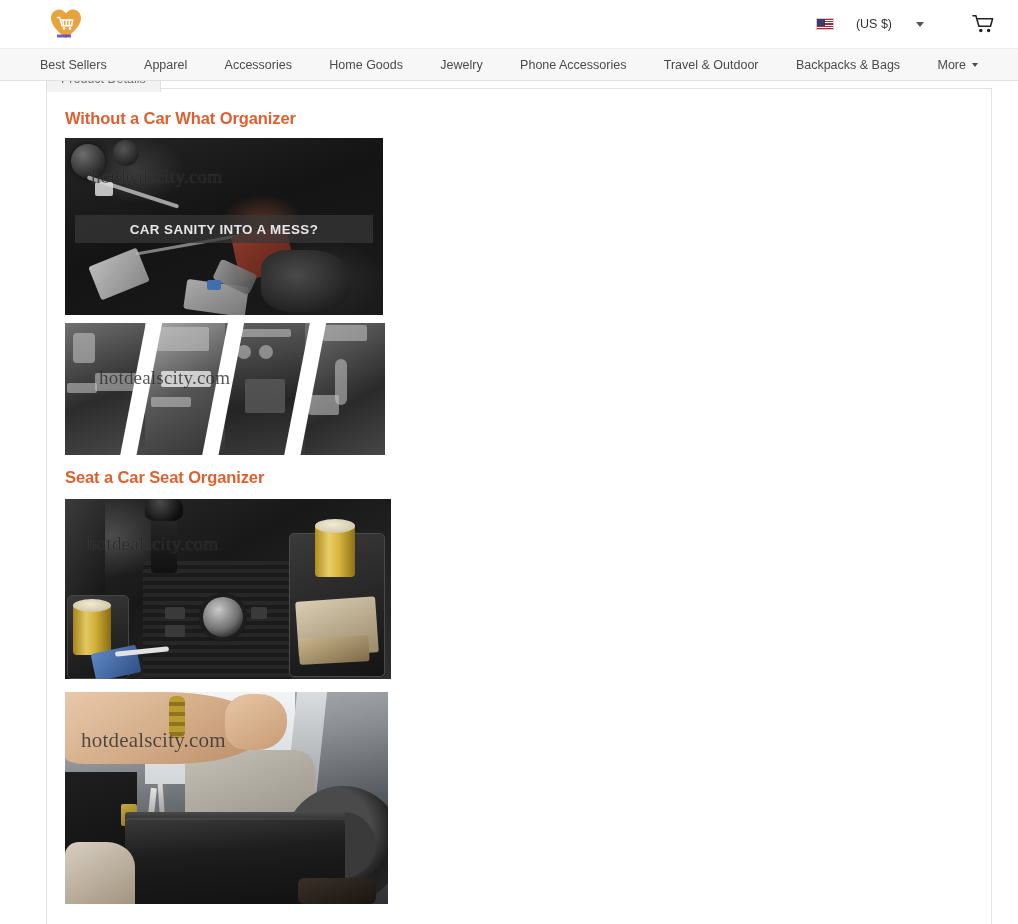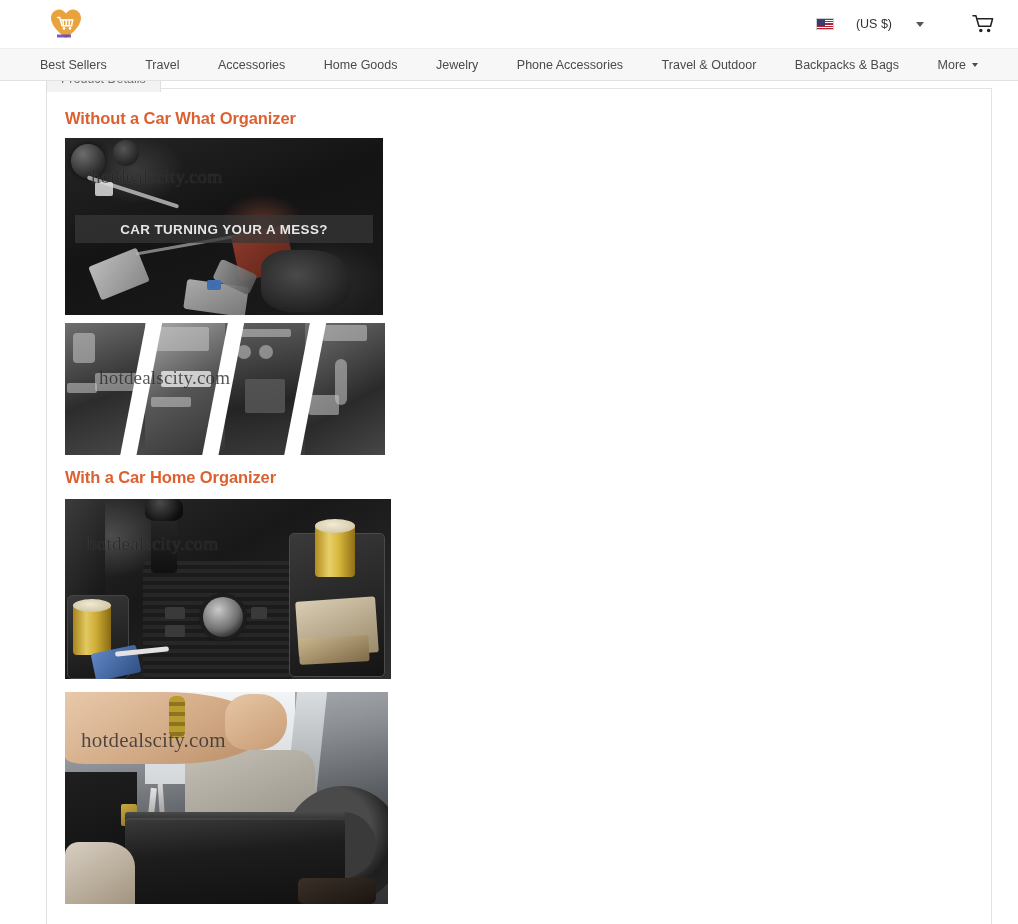--- a/index.html
+++ b/index.html
@@ -282,21 +282,21 @@
         <div class="i1-cable"></div>
         <div class="i1-plug"></div>
         <div class="i1-cable2"></div>
         <div class="i1-red"></div>
         <div class="i1-shoe"></div>
         <div class="i1-phone"></div>
         <div class="i1-phone2"></div>
         <div class="i1-keys"></div>
         <div class="i1-blue"></div>
         <div class="watermark i1-wm">hotdealscity.com</div>
-        <div class="caption-bar i1-cap">CAR TURNING YOUR A MESS?</div>
+        <div class="caption-bar i1-cap">CAR SANITY INTO A MESS?</div>
       </div>
 
       <div class="img-block img2">
         <div class="i2-panel i2-p1">
           <div class="i2-obj" style="left:8px;top:10px;width:22px;height:30px;border-radius:4px;"></div>
           <div class="i2-obj" style="left:30px;top:50px;width:44px;height:18px;"></div>
           <div class="i2-obj" style="left:2px;top:60px;width:30px;height:10px;"></div>
         </div>
         <div class="i2-panel i2-p2">
           <div class="i2-obj" style="left:10px;top:4px;width:54px;height:24px;"></div>
@@ -313,21 +313,21 @@
           <div class="i2-obj" style="left:18px;top:2px;width:44px;height:16px;"></div>
           <div class="i2-obj" style="left:30px;top:36px;width:12px;height:46px;border-radius:6px;"></div>
           <div class="i2-obj" style="left:4px;top:72px;width:30px;height:20px;"></div>
         </div>
         <div class="i2-slash" style="left:68px;"></div>
         <div class="i2-slash" style="left:150px;"></div>
         <div class="i2-slash" style="left:232px;"></div>
         <div class="watermark i2-wm">hotdealscity.com</div>
       </div>
 
-      <h3 class="section-title second">With a Car Home Organizer</h3>
+      <h3 class="section-title second">Seat a Car Seat Organizer</h3>
 
       <div class="img-block img3">
         <div class="i3-left-dark"></div>
         <div class="i3-console"></div>
         <div class="i3-shift"></div>
         <div class="i3-shift-knob"></div>
         <div class="i3-dial"></div>
         <div class="i3-btn1"></div>
         <div class="i3-btn2"></div>
         <div class="i3-btn3"></div>
@@ -404,21 +404,21 @@
     </div>
   </div>
 
   <div class="navbar">
     <div class="nav-items">
       <div class="nav-item">
           <span>Best Sellers</span>
         </div>
       <div class="nav-sp"></div>
       <div class="nav-item">
-          <span>Travel</span>
+          <span>Apparel</span>
         </div>
       <div class="nav-sp"></div>
       <div class="nav-item">
           <span>Accessories</span>
         </div>
       <div class="nav-sp"></div>
       <div class="nav-item">
           <span>Home Goods</span>
         </div>
       <div class="nav-sp"></div>

